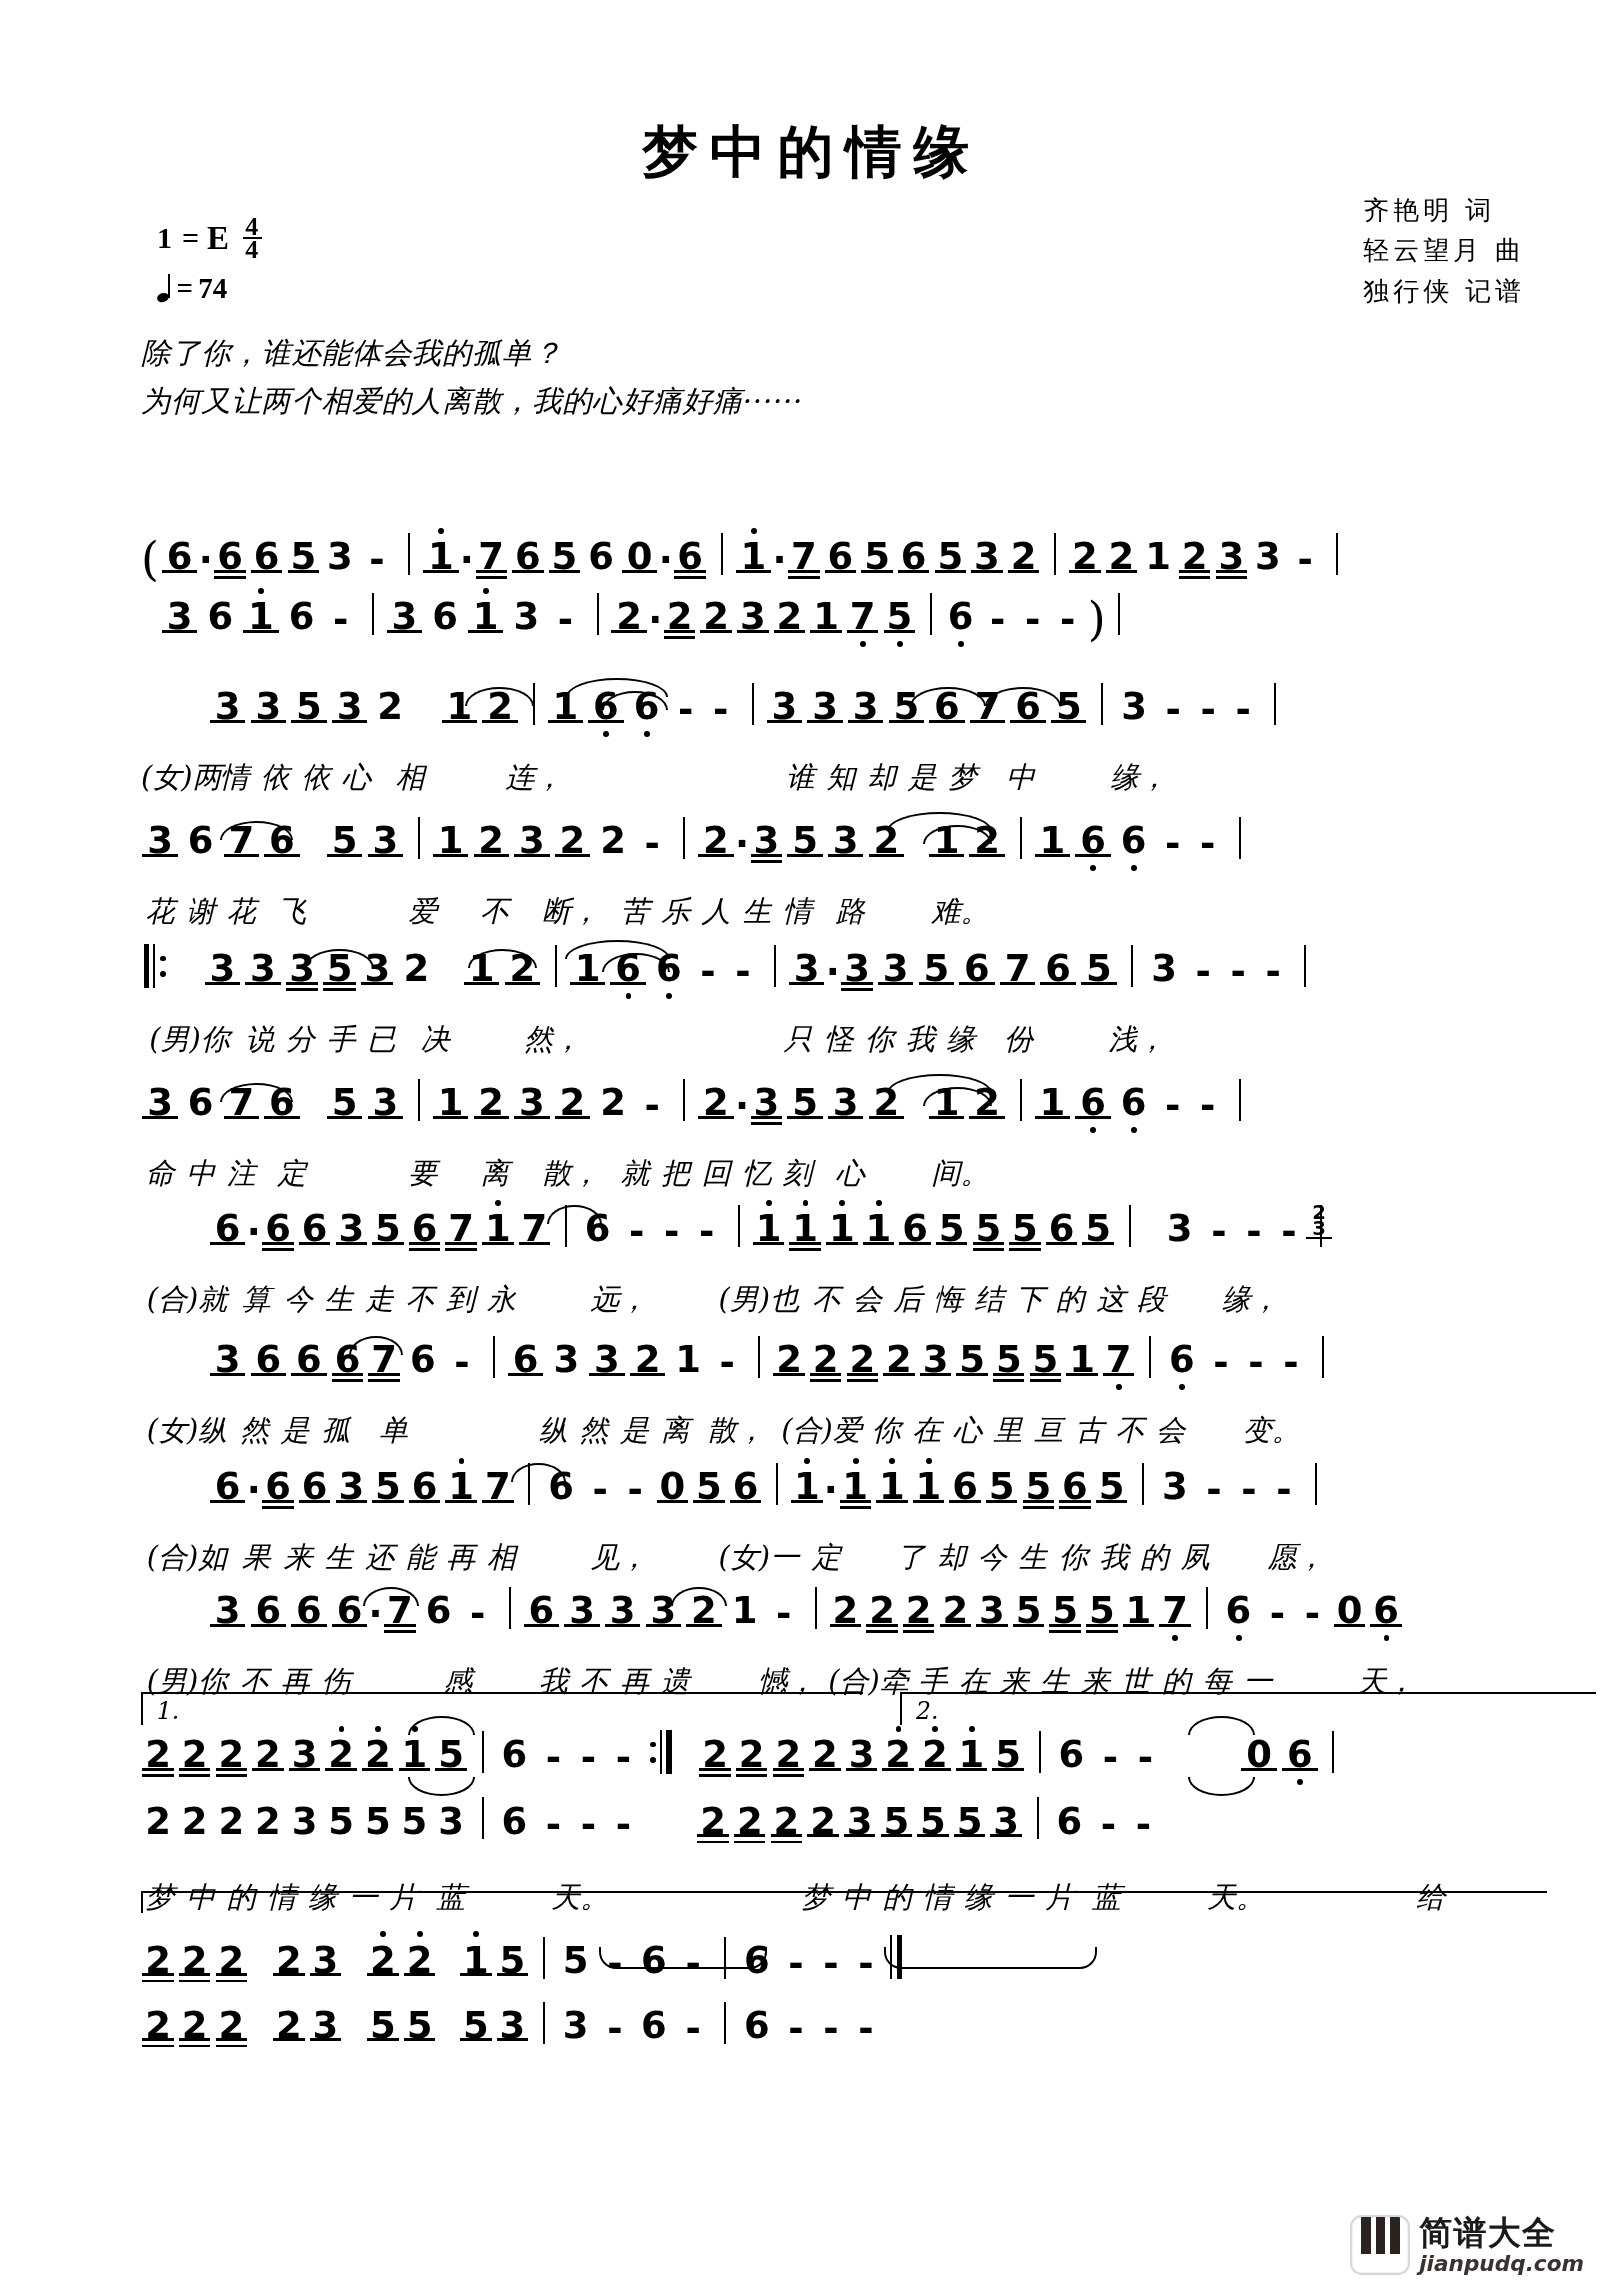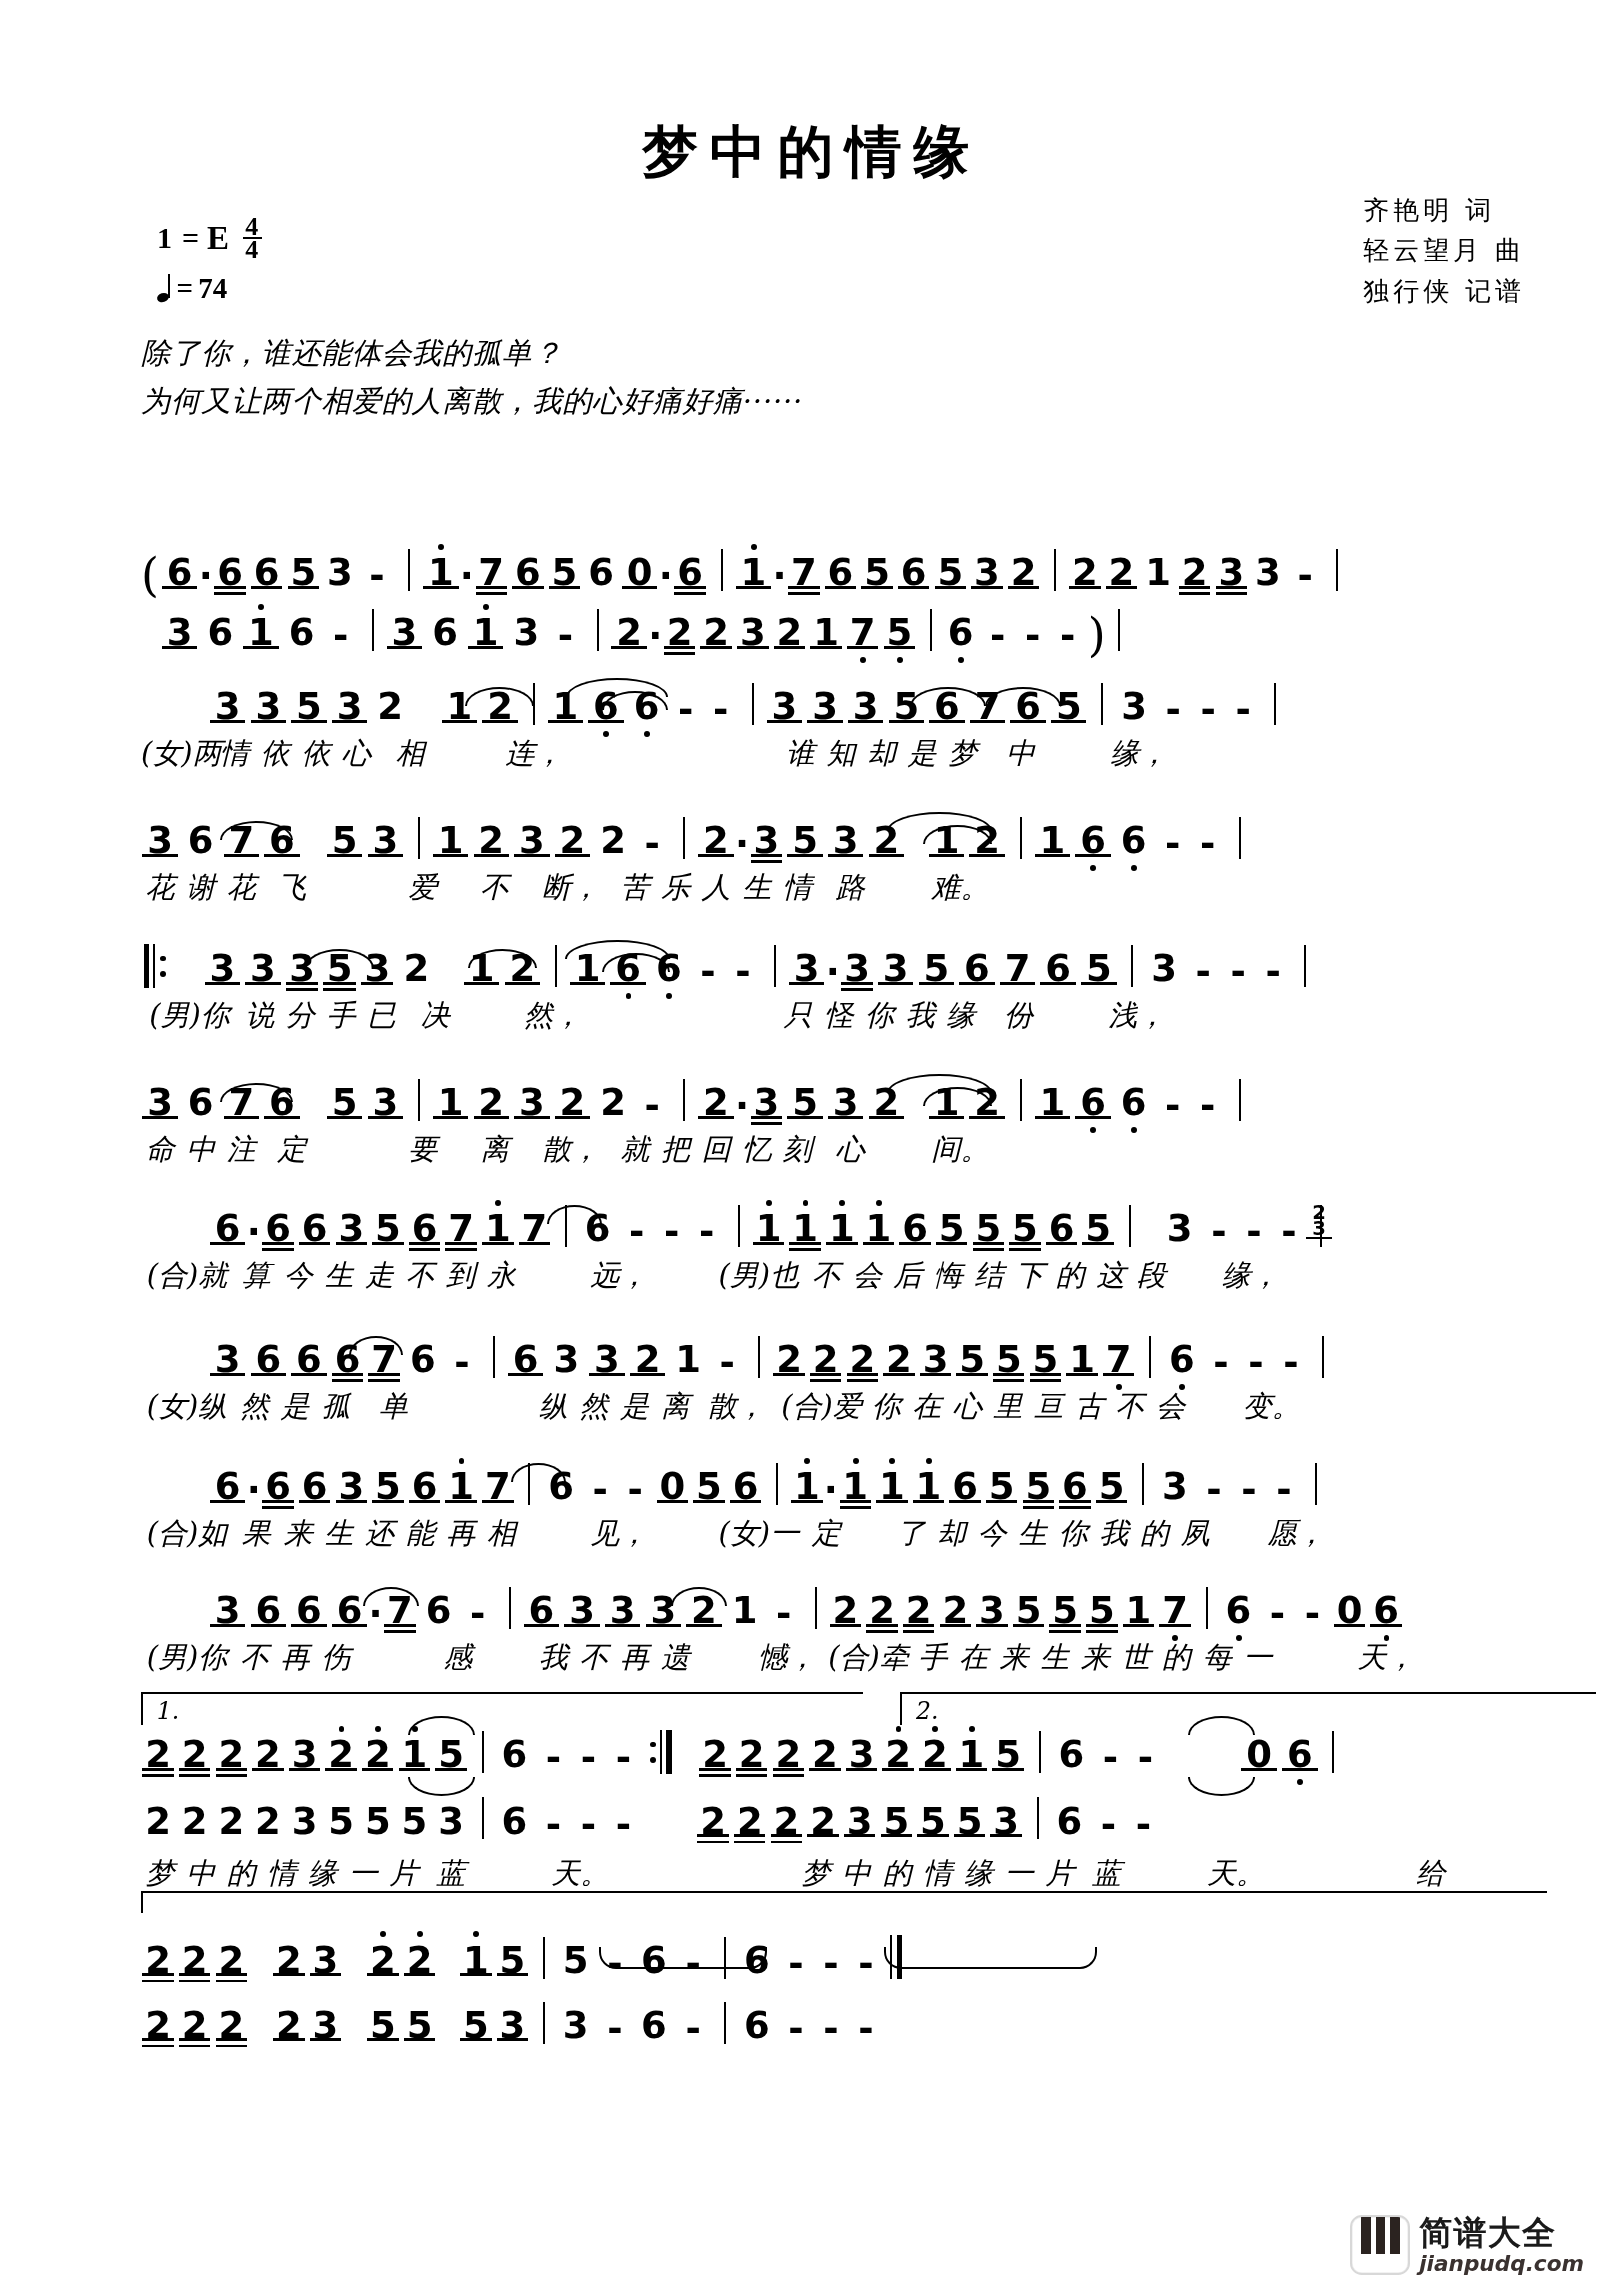--- a/index.html
+++ b/index.html
@@ -28,21 +28,21 @@
   .credits{position:absolute;right:98px;top:190px;text-align:left;font-size:26px;line-height:1.55;font-family:"DejaVu Serif",serif;letter-spacing:3.9px;}
 
   
   .spoken{position:absolute;left:141px;right:92px;top:330px;font-size:29.4px;line-height:1.62;
           font-family:"DejaVu Serif",serif;font-style:italic;letter-spacing:0.7px;}
   .spoken div{white-space:nowrap;}
 
   
   .sys{position:absolute;left:141px;right:59px;}
   .row{position:relative;height:60px;white-space:nowrap;}
-  .row.lyr{height:50px;}
+  .row.lyr{height:50px;margin-top:24px;}
 
   
   .n{display:inline-block;position:relative;text-align:center;
      font-size:37px;font-weight:bold;font-family:"DejaVu Sans",sans-serif;line-height:38px;
      vertical-align:top;padding-top:14.4px;}
   .n .g{position:relative;display:inline-block;}
   
   .n.up .g::before{content:"";position:absolute;left:50%;top:-10.5px;width:5.9px;height:5.9px;margin-left:-2.6px;border-radius:50%;background:#000;}
   .n.dn .g::after{content:"";position:absolute;left:50%;bottom:-10.5px;width:5.9px;height:5.9px;margin-left:-2.6px;border-radius:50%;background:#000;}
   
@@ -134,21 +134,21 @@
     <div>齐艳明 词</div>
     <div>轻云望月 曲</div>
     <div>独行侠 记谱</div>
   </div>
 
   <div class="spoken">
     <div>除了你，谁还能体会我的孤单？</div>
     <div>为何又让两个相爱的人离散，我的心好痛好痛······</div>
   </div>
 
-  <div class="sys" style="top:540px">
+  <div class="sys" style="top:524px">
     <div class="row">
       <span class="paren">(</span>
       <span class="n b1" style="width:38px"><span class="g">6</span></span><span class="dot">·</span>
       <span class="n b2" style="width:34px"><span class="g">6</span></span>
       <span class="n b1" style="width:34px"><span class="g">6</span></span>
       <span class="n b1" style="width:34px"><span class="g">5</span></span>
       <span class="n" style="width:34px"><span class="g">3</span></span>
       <span class="dash">-</span>
       <span class="bar"></span>
       <span class="n up b1" style="width:38px"><span class="g">1</span></span><span class="dot">·</span>

